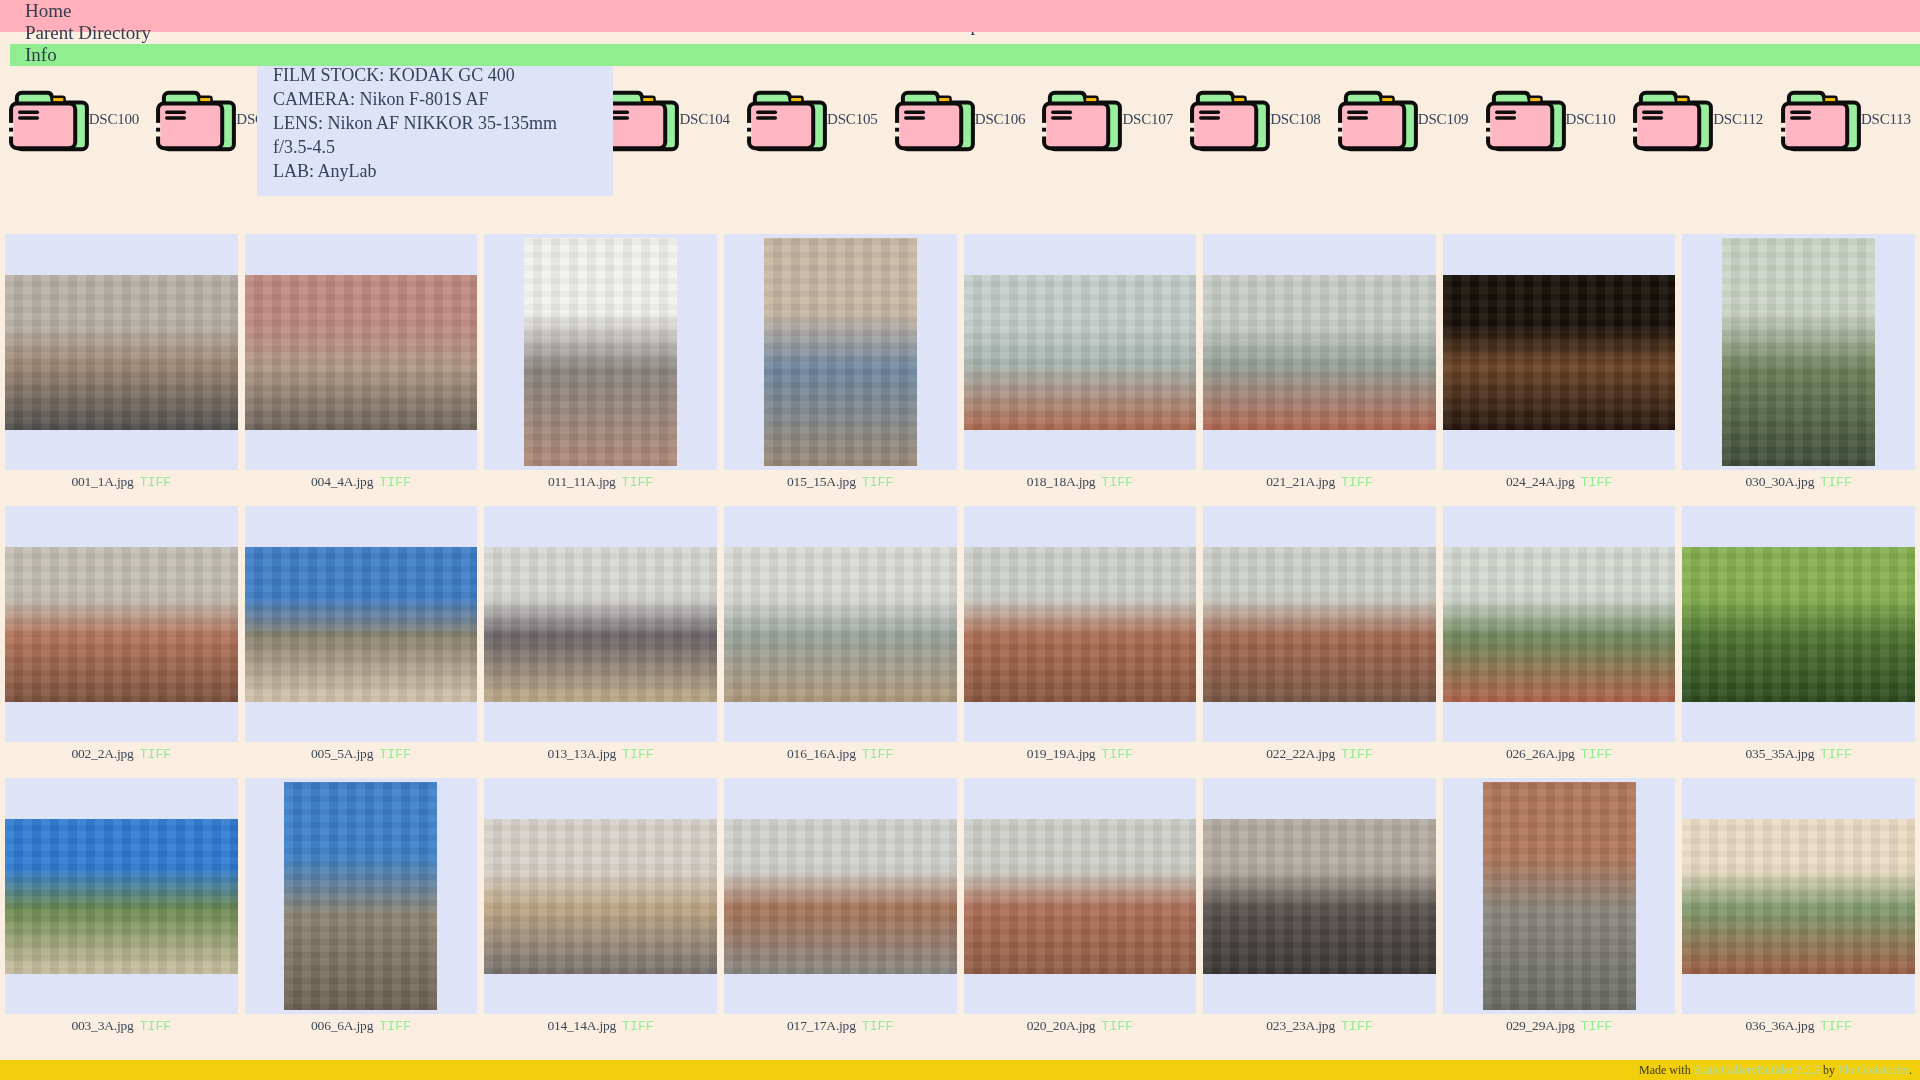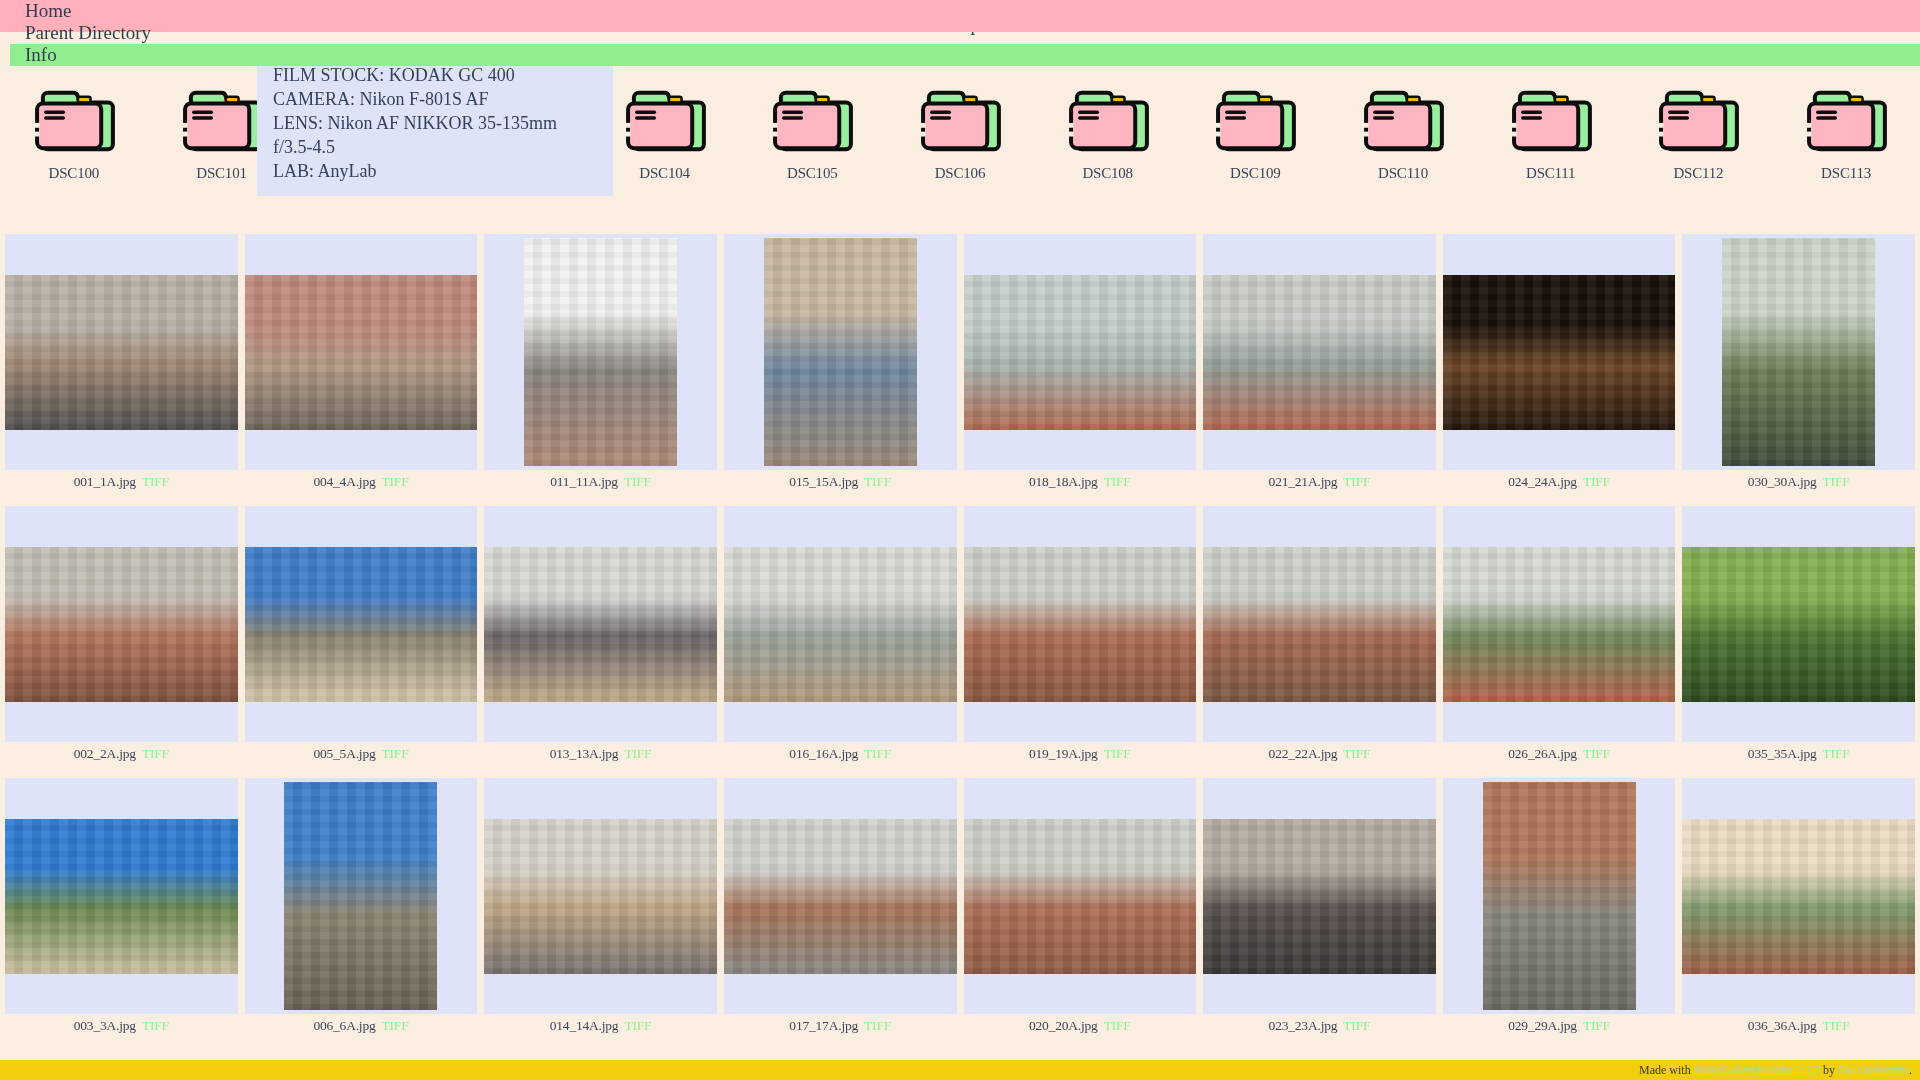--- a/index.html
+++ b/index.html
@@ -32,21 +32,21 @@
     background:var(--popup-lavender,#dfe3f7);
     padding:13px 16px; z-index:9;
     font-size:18px; line-height:24px; color:#33425b;
   }
   
   .folders {
     height:202px; padding-top:52px;
     display:flex; justify-content:space-around; align-items:flex-start;
   }
   .folder {
-    display:flex; flex-direction:column; align-items:center; gap:11px;
+    display:flex; flex-direction:row; align-items:center; 
     text-decoration:none; color:inherit; cursor:pointer; width:7%;
   }
   .folder-label { font-size:15px; color:#39455a; letter-spacing:-0.2px; }
   
   .gallery {
     display:grid; grid-template-columns:repeat(8,1fr);
     column-gap:7px; row-gap:12px; padding:0 5px;
   }
   .cell { display:block; text-decoration:none; color:inherit; cursor:pointer; }
   .thumb {
@@ -59,21 +59,21 @@
   .photo::after {
     content:""; position:absolute; inset:0;
     background:
       repeating-linear-gradient(90deg, rgba(255,255,255,.05) 0 9px, rgba(0,0,0,.05) 9px 18px),
       repeating-linear-gradient(0deg, rgba(0,0,0,.04) 0 6px, rgba(255,255,255,.03) 6px 13px);
   }
   .caption {
     height:24px; display:flex; align-items:center; justify-content:center;
     font-size:13.5px; letter-spacing:-0.2px; color:#3c4758;
   }
-  .caption .badge { color:var(--badge-green,#90ee90); margin-left:6px; }
+  .caption .badge { color:var(--badge-green,#90ee90); margin-left:6px;font-family:Liberation Mono, monospace; }
   
   .footer {
     position:absolute; left:0; bottom:0; width:100%; height:20px;
     background:var(--footer-gold,#f2cf0d);
     font-size:12px; line-height:20px; text-align:right; padding-right:8px;
     color:#3c3a21;
     font-family:Liberation Serif, serif;
   }
   .footer a { color:#a7dcb6; text-decoration:none; cursor:pointer; }
   
@@ -195,20 +195,32 @@
         <rect x="46" y="13" width="13" height="6" rx="2" fill="#f5b800" stroke="#0d0d0d" stroke-width="2.5"></rect>
         <rect x="4" y="20" width="66" height="46" rx="6" fill="#ffb6c3" stroke="#0d0d0d" stroke-width="4"></rect>
         <line x1="4" y1="40" x2="4" y2="54" stroke="#faeee1" stroke-width="5"></line>
         <line x1="4" y1="45" x2="4" y2="49" stroke="#0d0d0d" stroke-width="4"></line>
         <line x1="13" y1="29" x2="31" y2="29" stroke="#0d0d0d" stroke-width="3.5" stroke-linecap="round"></line>
         <line x1="13" y1="35" x2="31" y2="35" stroke="#0d0d0d" stroke-width="3.5" stroke-linecap="round"></line>
       </svg>
       <span class="folder-label">DSC106</span>
     </a>
 
+    <a class="folder">
+      <svg class="folder-icon" width="82" height="70" viewBox="0 0 84 72">
+        <path d="M10 60 V14 a5 5 0 0 1 5 -5 h26 a5 5 0 0 1 5 4 l1 4 a3 3 0 0 0 3 2 h27 a5 5 0 0 1 5 5 v38 a5 5 0 0 1 -5 5 h-62 a5 5 0 0 1 -5 -5 z" fill="#98ef9d" stroke="#0d0d0d" stroke-width="4" stroke-linejoin="round"></path>
+        <rect x="46" y="13" width="13" height="6" rx="2" fill="#f5b800" stroke="#0d0d0d" stroke-width="2.5"></rect>
+        <rect x="4" y="20" width="66" height="46" rx="6" fill="#ffb6c3" stroke="#0d0d0d" stroke-width="4"></rect>
+        <line x1="4" y1="40" x2="4" y2="54" stroke="#faeee1" stroke-width="5"></line>
+        <line x1="4" y1="45" x2="4" y2="49" stroke="#0d0d0d" stroke-width="4"></line>
+        <line x1="13" y1="29" x2="31" y2="29" stroke="#0d0d0d" stroke-width="3.5" stroke-linecap="round"></line>
+        <line x1="13" y1="35" x2="31" y2="35" stroke="#0d0d0d" stroke-width="3.5" stroke-linecap="round"></line>
+      </svg>
+      <span class="folder-label">DSC107</span>
+    </a>
 
     <a class="folder">
       <svg class="folder-icon" width="82" height="70" viewBox="0 0 84 72">
         <path d="M10 60 V14 a5 5 0 0 1 5 -5 h26 a5 5 0 0 1 5 4 l1 4 a3 3 0 0 0 3 2 h27 a5 5 0 0 1 5 5 v38 a5 5 0 0 1 -5 5 h-62 a5 5 0 0 1 -5 -5 z" fill="#98ef9d" stroke="#0d0d0d" stroke-width="4" stroke-linejoin="round"></path>
         <rect x="46" y="13" width="13" height="6" rx="2" fill="#f5b800" stroke="#0d0d0d" stroke-width="2.5"></rect>
         <rect x="4" y="20" width="66" height="46" rx="6" fill="#ffb6c3" stroke="#0d0d0d" stroke-width="4"></rect>
         <line x1="4" y1="40" x2="4" y2="54" stroke="#faeee1" stroke-width="5"></line>
         <line x1="4" y1="45" x2="4" y2="49" stroke="#0d0d0d" stroke-width="4"></line>
         <line x1="13" y1="29" x2="31" y2="29" stroke="#0d0d0d" stroke-width="3.5" stroke-linecap="round"></line>
         <line x1="13" y1="35" x2="31" y2="35" stroke="#0d0d0d" stroke-width="3.5" stroke-linecap="round"></line>
@@ -235,32 +247,20 @@
         <rect x="46" y="13" width="13" height="6" rx="2" fill="#f5b800" stroke="#0d0d0d" stroke-width="2.5"></rect>
         <rect x="4" y="20" width="66" height="46" rx="6" fill="#ffb6c3" stroke="#0d0d0d" stroke-width="4"></rect>
         <line x1="4" y1="40" x2="4" y2="54" stroke="#faeee1" stroke-width="5"></line>
         <line x1="4" y1="45" x2="4" y2="49" stroke="#0d0d0d" stroke-width="4"></line>
         <line x1="13" y1="29" x2="31" y2="29" stroke="#0d0d0d" stroke-width="3.5" stroke-linecap="round"></line>
         <line x1="13" y1="35" x2="31" y2="35" stroke="#0d0d0d" stroke-width="3.5" stroke-linecap="round"></line>
       </svg>
       <span class="folder-label">DSC110</span>
     </a>
 
-    <a class="folder">
-      <svg class="folder-icon" width="82" height="70" viewBox="0 0 84 72">
-        <path d="M10 60 V14 a5 5 0 0 1 5 -5 h26 a5 5 0 0 1 5 4 l1 4 a3 3 0 0 0 3 2 h27 a5 5 0 0 1 5 5 v38 a5 5 0 0 1 -5 5 h-62 a5 5 0 0 1 -5 -5 z" fill="#98ef9d" stroke="#0d0d0d" stroke-width="4" stroke-linejoin="round"></path>
-        <rect x="46" y="13" width="13" height="6" rx="2" fill="#f5b800" stroke="#0d0d0d" stroke-width="2.5"></rect>
-        <rect x="4" y="20" width="66" height="46" rx="6" fill="#ffb6c3" stroke="#0d0d0d" stroke-width="4"></rect>
-        <line x1="4" y1="40" x2="4" y2="54" stroke="#faeee1" stroke-width="5"></line>
-        <line x1="4" y1="45" x2="4" y2="49" stroke="#0d0d0d" stroke-width="4"></line>
-        <line x1="13" y1="29" x2="31" y2="29" stroke="#0d0d0d" stroke-width="3.5" stroke-linecap="round"></line>
-        <line x1="13" y1="35" x2="31" y2="35" stroke="#0d0d0d" stroke-width="3.5" stroke-linecap="round"></line>
-      </svg>
-      <span class="folder-label">DSC111</span>
-    </a>
 
     <a class="folder">
       <svg class="folder-icon" width="82" height="70" viewBox="0 0 84 72">
         <path d="M10 60 V14 a5 5 0 0 1 5 -5 h26 a5 5 0 0 1 5 4 l1 4 a3 3 0 0 0 3 2 h27 a5 5 0 0 1 5 5 v38 a5 5 0 0 1 -5 5 h-62 a5 5 0 0 1 -5 -5 z" fill="#98ef9d" stroke="#0d0d0d" stroke-width="4" stroke-linejoin="round"></path>
         <rect x="46" y="13" width="13" height="6" rx="2" fill="#f5b800" stroke="#0d0d0d" stroke-width="2.5"></rect>
         <rect x="4" y="20" width="66" height="46" rx="6" fill="#ffb6c3" stroke="#0d0d0d" stroke-width="4"></rect>
         <line x1="4" y1="40" x2="4" y2="54" stroke="#faeee1" stroke-width="5"></line>
         <line x1="4" y1="45" x2="4" y2="49" stroke="#0d0d0d" stroke-width="4"></line>
         <line x1="13" y1="29" x2="31" y2="29" stroke="#0d0d0d" stroke-width="3.5" stroke-linecap="round"></line>
         <line x1="13" y1="35" x2="31" y2="35" stroke="#0d0d0d" stroke-width="3.5" stroke-linecap="round"></line>

